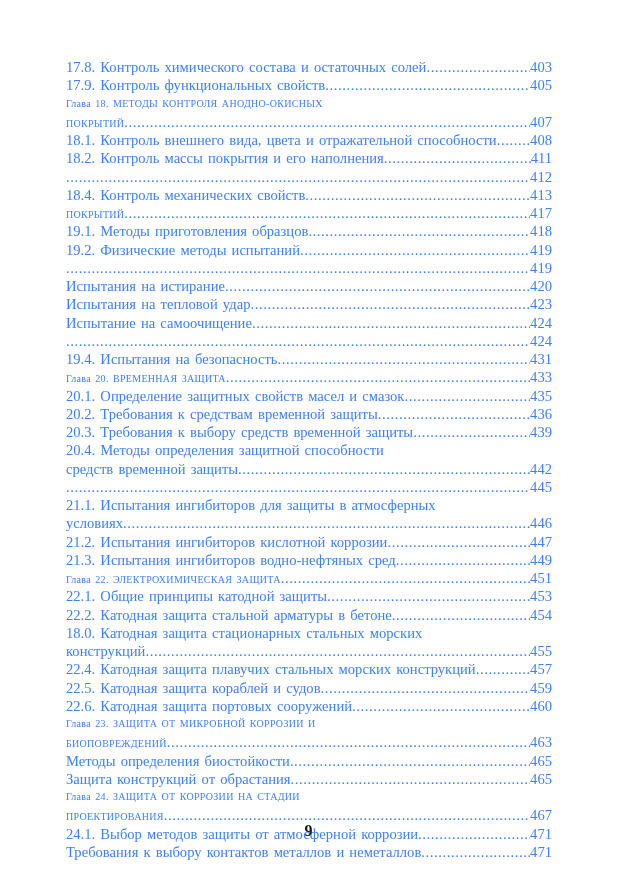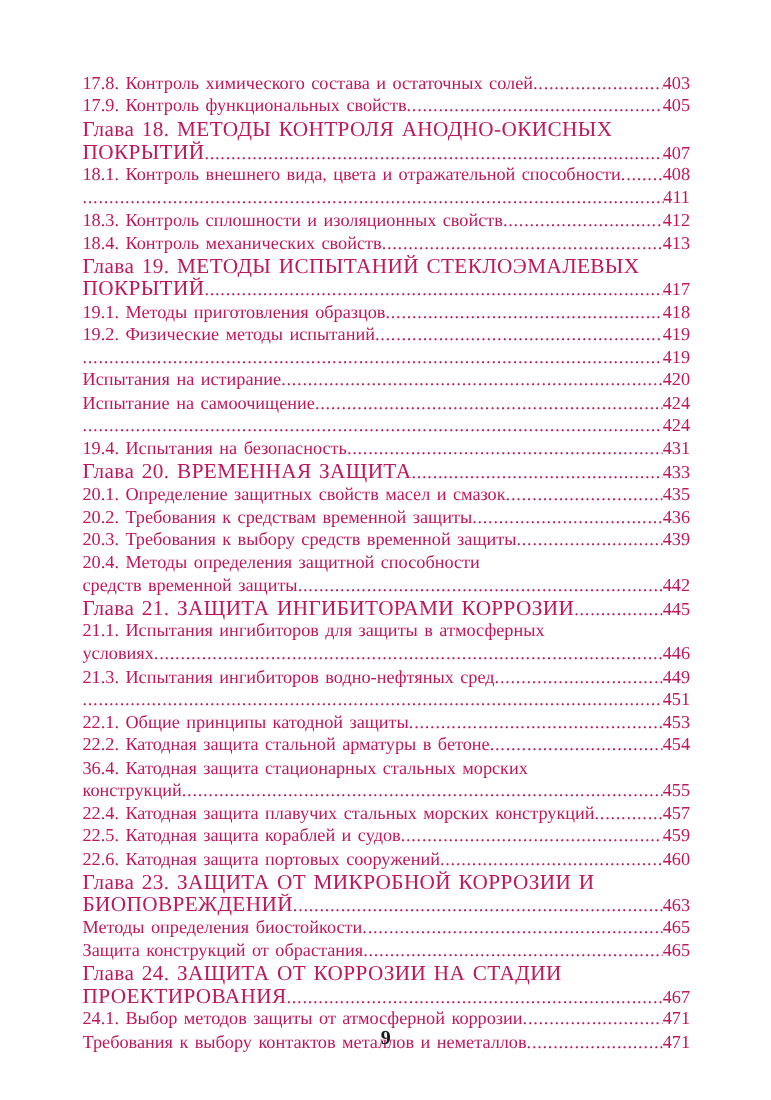--- a/index.html
+++ b/index.html
@@ -3,40 +3,40 @@
 <meta charset="utf-8">
 <style>
   html, body { margin: 0; padding: 0; background: #ffffff; }
   body { width: 617px; height: 880px; position: relative; overflow: hidden; }
   .page { position: absolute; left: 66px; top: 58px; width: 486px; }
   .line {
     font-family: "Liberation Serif", serif;
     font-size: 14.6px;
     line-height: 18.25px;
     height: 18.25px;
-    color: #be185d;
+    color: #3b82f6;
     white-space: nowrap;
     display: flex;
     align-items: baseline;
     overflow: hidden;
     word-spacing: 1.5px;
   }
   .line .txt { flex: 0 0 auto; }
   .line .dots {
     flex: 1 1 auto;
     overflow: hidden;
     white-space: nowrap;
     letter-spacing: 0.6px;
     min-width: 4px;
   }
   .line .dots::before {
     content: "..................................................................................................................................................................................................................................";
   }
   .line .pg { flex: 0 0 auto; }
-  .line.chapter .txt { font-size: 17px; letter-spacing: 0.3px; }
+  .line.chapter .txt { font-size: 10px; letter-spacing: 0.3px; }
   .pagenum {
     position: absolute; left: 0; width: 617px; top: 822px;
     text-align: center;
     font-family: "Liberation Serif", serif;
     font-weight: bold; font-size: 16px; color: #1a1a1a;
   }
 </style>
 </head>
 <body>
 
@@ -58,37 +58,34 @@
       <span class="txt">ПОКРЫТИЙ</span>
       <span class="dots"></span>
       <span class="pg">407</span>
     </div>
     <div class="line">
       <span class="txt">18.1. Контроль внешнего вида, цвета и отражательной способности</span>
       <span class="dots"></span>
       <span class="pg">408</span>
     </div>
     <div class="line">
+      <span class="txt">18.2. Контроль массы покрытия и его наполнения</span>
       <span class="dots"></span>
       <span class="pg">411</span>
     </div>
     <div class="line">
-      <span class="txt">18.3. Контроль сплошности и изоляционных свойств</span>
       <span class="dots"></span>
       <span class="pg">412</span>
     </div>
     <div class="line">
       <span class="txt">18.4. Контроль механических свойств</span>
       <span class="dots"></span>
       <span class="pg">413</span>
     </div>
     <div class="line chapter">
-      <span class="txt">Глава 19. МЕТОДЫ ИСПЫТАНИЙ СТЕКЛОЭМАЛЕВЫХ</span>
-    </div>
-    <div class="line chapter">
       <span class="txt">ПОКРЫТИЙ</span>
       <span class="dots"></span>
       <span class="pg">417</span>
     </div>
     <div class="line">
       <span class="txt">19.1. Методы приготовления образцов</span>
       <span class="dots"></span>
       <span class="pg">418</span>
     </div>
     <div class="line">
@@ -99,20 +96,25 @@
     <div class="line">
       <span class="dots"></span>
       <span class="pg">419</span>
     </div>
     <div class="line">
       <span class="txt">Испытания на истирание</span>
       <span class="dots"></span>
       <span class="pg">420</span>
     </div>
     <div class="line">
+      <span class="txt">Испытания на тепловой удар</span>
+      <span class="dots"></span>
+      <span class="pg">423</span>
+    </div>
+    <div class="line">
       <span class="txt">Испытание на самоочищение</span>
       <span class="dots"></span>
       <span class="pg">424</span>
     </div>
     <div class="line">
       <span class="dots"></span>
       <span class="pg">424</span>
     </div>
     <div class="line">
       <span class="txt">19.4. Испытания на безопасность</span>
@@ -141,53 +143,58 @@
     </div>
     <div class="line">
       <span class="txt">20.4. Методы определения защитной способности</span>
     </div>
     <div class="line">
       <span class="txt">средств временной защиты</span>
       <span class="dots"></span>
       <span class="pg">442</span>
     </div>
     <div class="line chapter">
-      <span class="txt">Глава 21. ЗАЩИТА ИНГИБИТОРАМИ КОРРОЗИИ</span>
       <span class="dots"></span>
       <span class="pg">445</span>
     </div>
     <div class="line">
       <span class="txt">21.1. Испытания ингибиторов для защиты в атмосферных</span>
     </div>
     <div class="line">
       <span class="txt">условиях</span>
       <span class="dots"></span>
       <span class="pg">446</span>
     </div>
     <div class="line">
+      <span class="txt">21.2. Испытания ингибиторов кислотной коррозии</span>
+      <span class="dots"></span>
+      <span class="pg">447</span>
+    </div>
+    <div class="line">
       <span class="txt">21.3. Испытания ингибиторов водно-нефтяных сред</span>
       <span class="dots"></span>
       <span class="pg">449</span>
     </div>
     <div class="line chapter">
+      <span class="txt">Глава 22. ЭЛЕКТРОХИМИЧЕСКАЯ ЗАЩИТА</span>
       <span class="dots"></span>
       <span class="pg">451</span>
     </div>
     <div class="line">
       <span class="txt">22.1. Общие принципы катодной защиты</span>
       <span class="dots"></span>
       <span class="pg">453</span>
     </div>
     <div class="line">
       <span class="txt">22.2. Катодная защита стальной арматуры в бетоне</span>
       <span class="dots"></span>
       <span class="pg">454</span>
     </div>
     <div class="line">
-      <span class="txt">36.4. Катодная защита стационарных стальных морских</span>
+      <span class="txt">18.0. Катодная защита стационарных стальных морских</span>
     </div>
     <div class="line">
       <span class="txt">конструкций</span>
       <span class="dots"></span>
       <span class="pg">455</span>
     </div>
     <div class="line">
       <span class="txt">22.4. Катодная защита плавучих стальных морских конструкций</span>
       <span class="dots"></span>
       <span class="pg">457</span>

